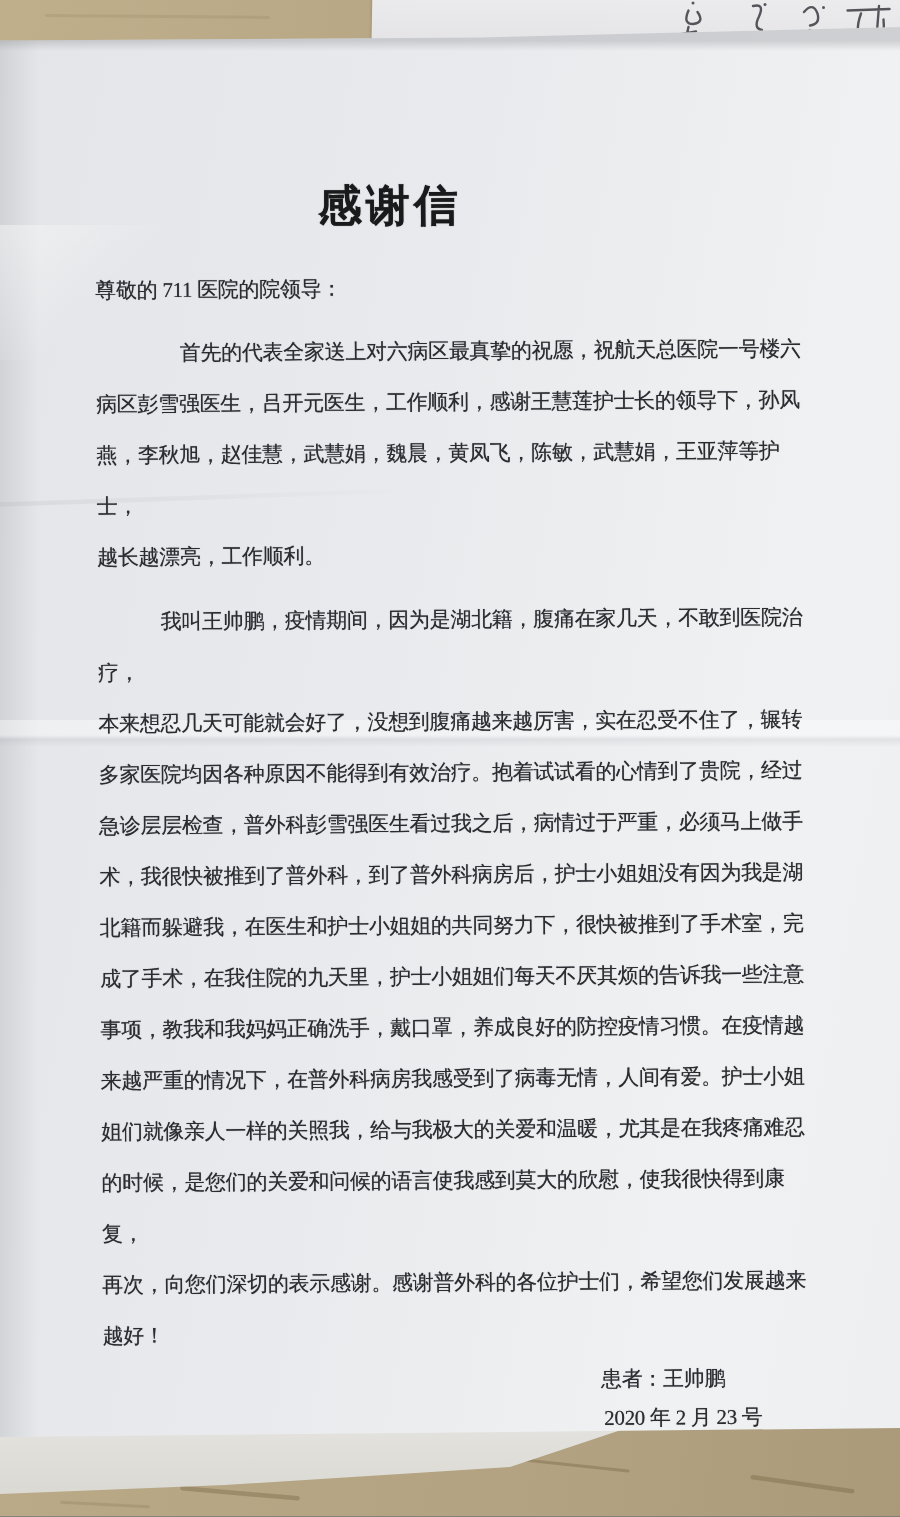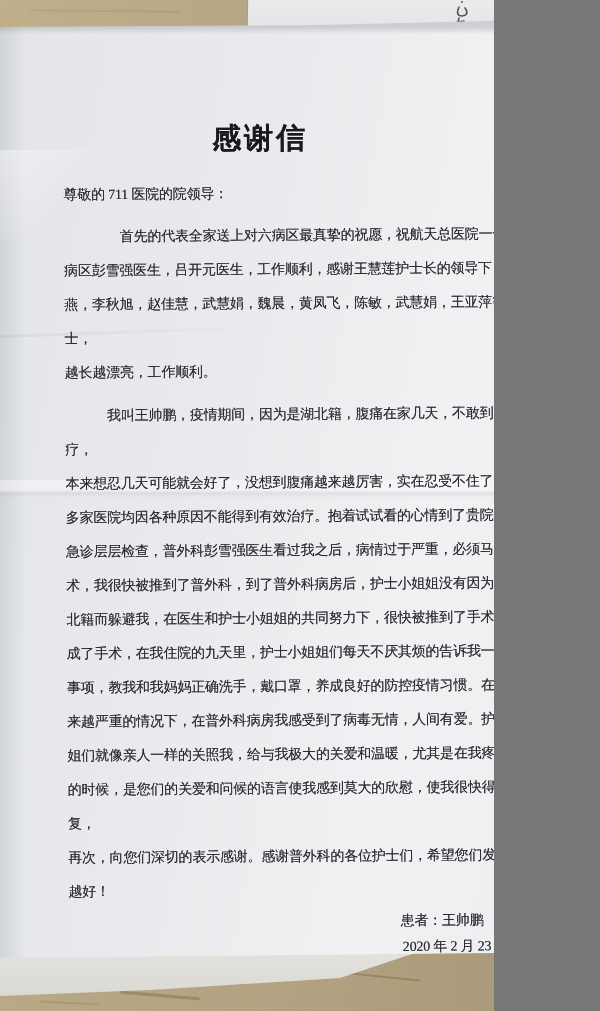--- a/index.html
+++ b/index.html
@@ -1,17 +1,17 @@
 <!DOCTYPE html>
 <html><head>
 <meta charset="utf-8">
 <style>
   html,body{margin:0;padding:0;background:#777;}
   .photo{
-    position:relative;width:494px;height:1011px;overflow:hidden;
+    position:relative;width:600px;height:1011px;overflow:hidden;
     font-family:"Liberation Serif","DejaVu Serif",serif;
     background:linear-gradient(100deg,#c0af8b 0%,#b7a785 35%,#b2a281 70%,#aa9a79 100%);
   }
   
   .grain{position:absolute;background:rgba(110,92,58,.35);border-radius:2px;}
   .g1{left:30px;top:10px;width:150px;height:2px;transform:rotate(.5deg);opacity:.35;}
   .g2{left:120px;top:994px;width:80px;height:3px;transform:rotate(5deg);}
   .g3{left:330px;top:975px;width:90px;height:2px;transform:rotate(6deg);}
   .g4{left:500px;top:988px;width:70px;height:3px;transform:rotate(8deg);}
   .g5{left:40px;top:1002px;width:60px;height:2px;transform:rotate(3deg);opacity:.5;}

